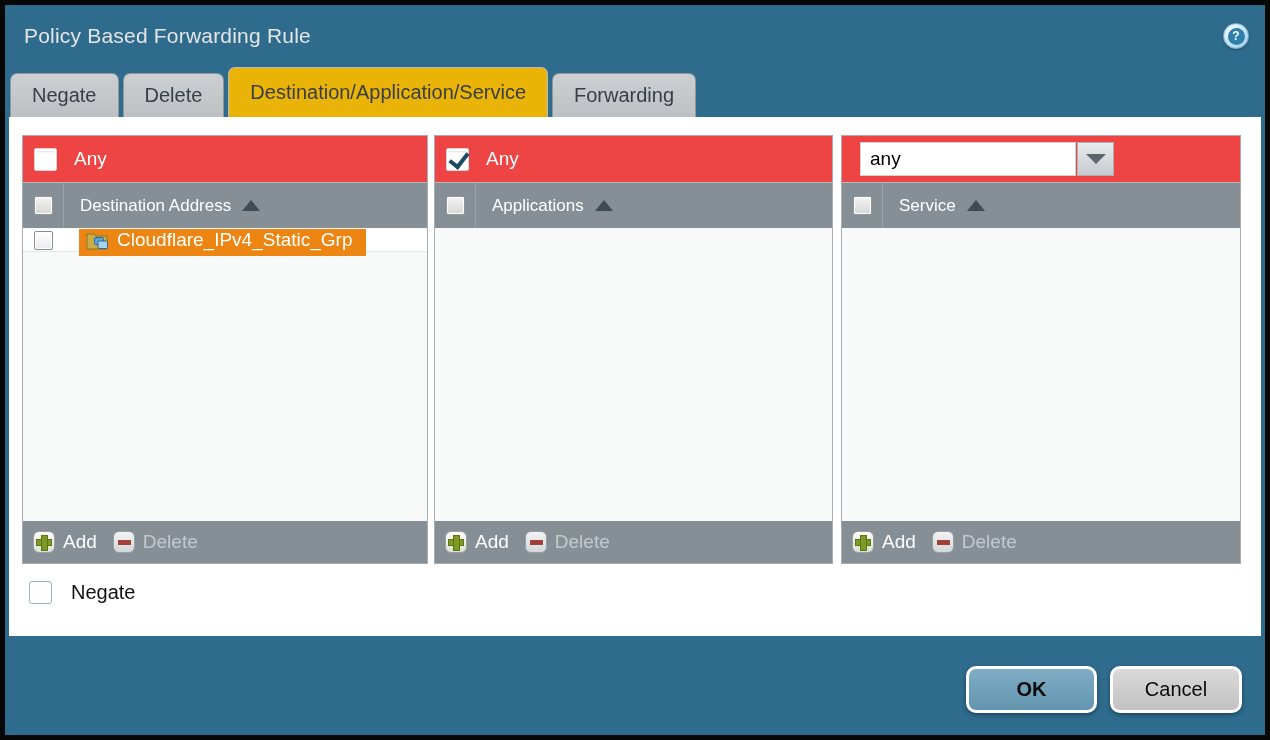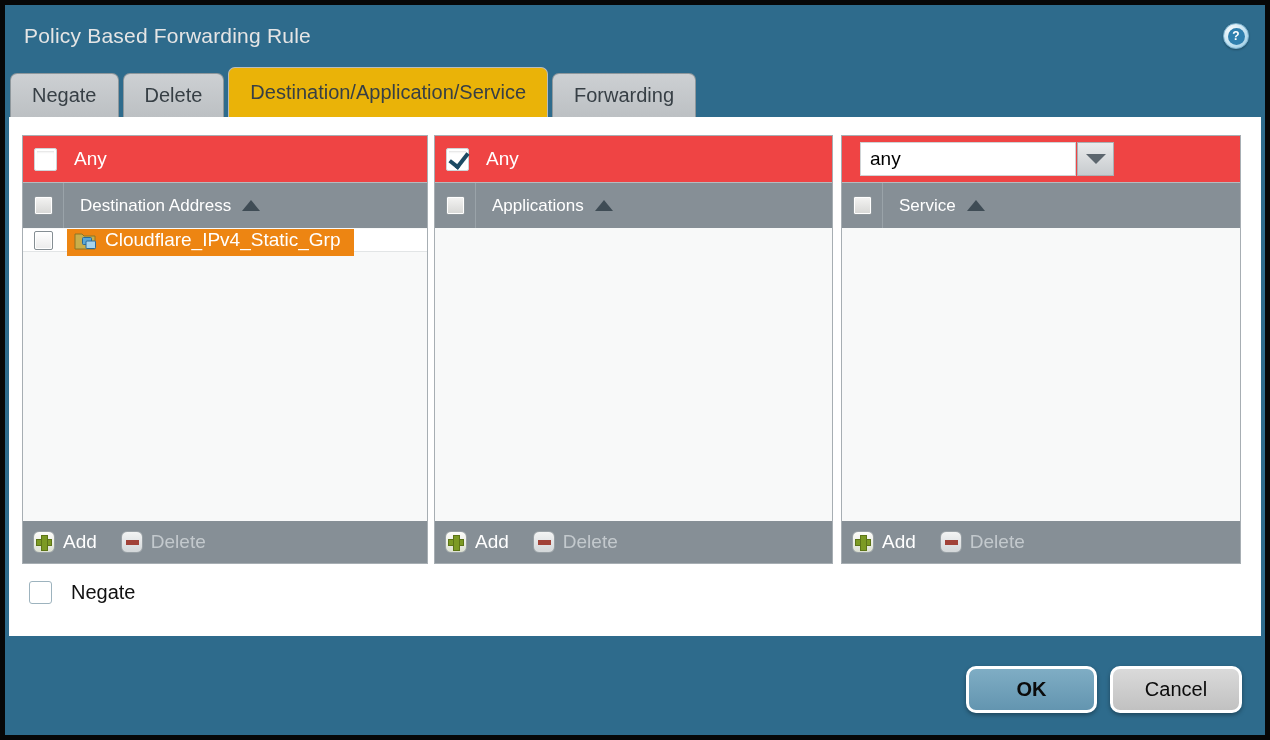--- a/index.html
+++ b/index.html
@@ -83,21 +83,21 @@
   }
 
   .col-body {
     position: absolute; top: 93px; bottom: 42px; left: 0; right: 0;
     background: #f8f9f9; overflow: hidden;
   }
 
   .col-footer {
     position: absolute; bottom: 0; left: 0; right: 0; height: 42px;
     background: #868f96; display: flex; 
-    padding-left: 10px; gap: 24px;
+    padding-left: 10px; gap: 16px;
   }
   .footer-btn { display: flex; align-items: center; gap: 8px; font-size: 19px; cursor: pointer; }
   .footer-btn.add { color: #fff; }
   .footer-btn.del { color: #c3c9cd; cursor: default; }
   .pm-icon {
     width: 22px; height: 22px; border-radius: 6px; position: relative;
     border: 1px solid #98a0a5;
   }
   .pm-icon.plus { background: linear-gradient(#fdfdfa, #dde1d2); }
   .pm-icon.minus { background: linear-gradient(#f3f4f4, #d3d7d9); }
@@ -140,21 +140,21 @@
   .cb.checked::after {
     content: ""; position: absolute; left: 6px; top: 0px;
     width: 8px; height: 15px;
     border-right: 4px solid #1c4a63; border-bottom: 4px solid #1c4a63;
     transform: rotate(38deg);
   }
 
   
   .addr-row {
     height: 23px; display: flex; align-items: center;
-    border-bottom: 1px solid #e2e5e6; padding-left: 11px; gap: 14px;
+    border-bottom: 1px solid #e2e5e6; padding-left: 11px; gap: 26px;
     background: #fff;
   }
   .addr-chip {
     background: #ed8512; color: #fff; font-size: 19px;
     display: flex; align-items: center; gap: 8px;
     height: 31px; padding: 0 13px 0 7px; cursor: pointer;
   }
 
   
   .dropdown { display: flex; margin-left: 7px; cursor: pointer; }

